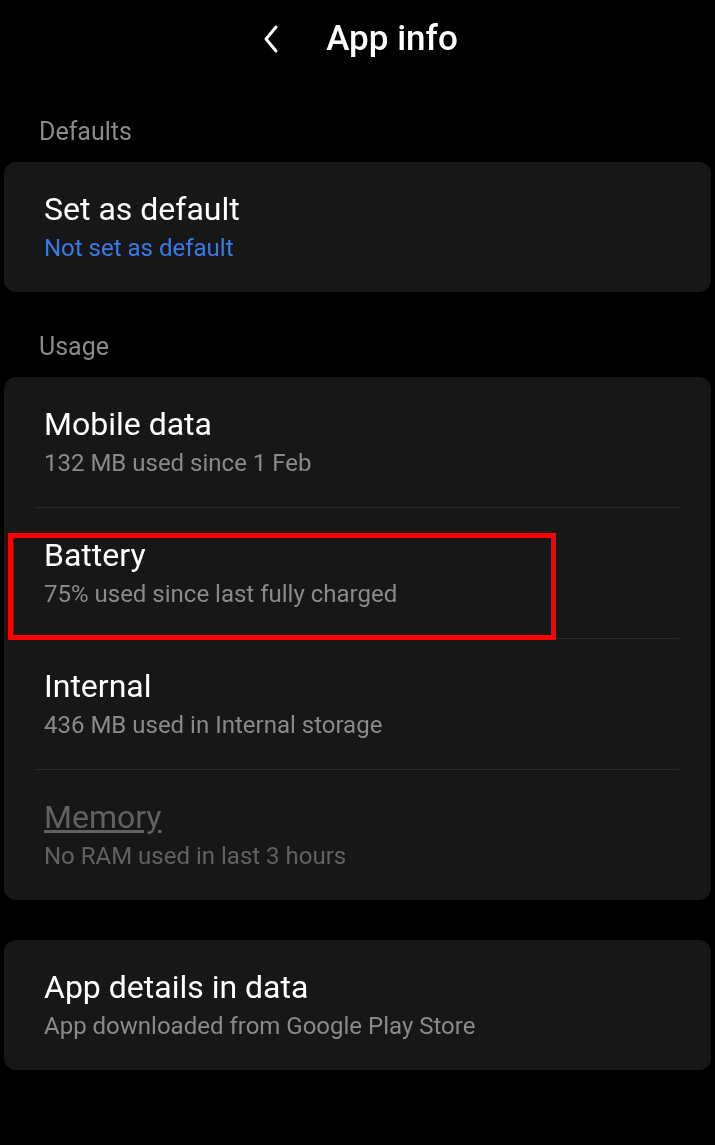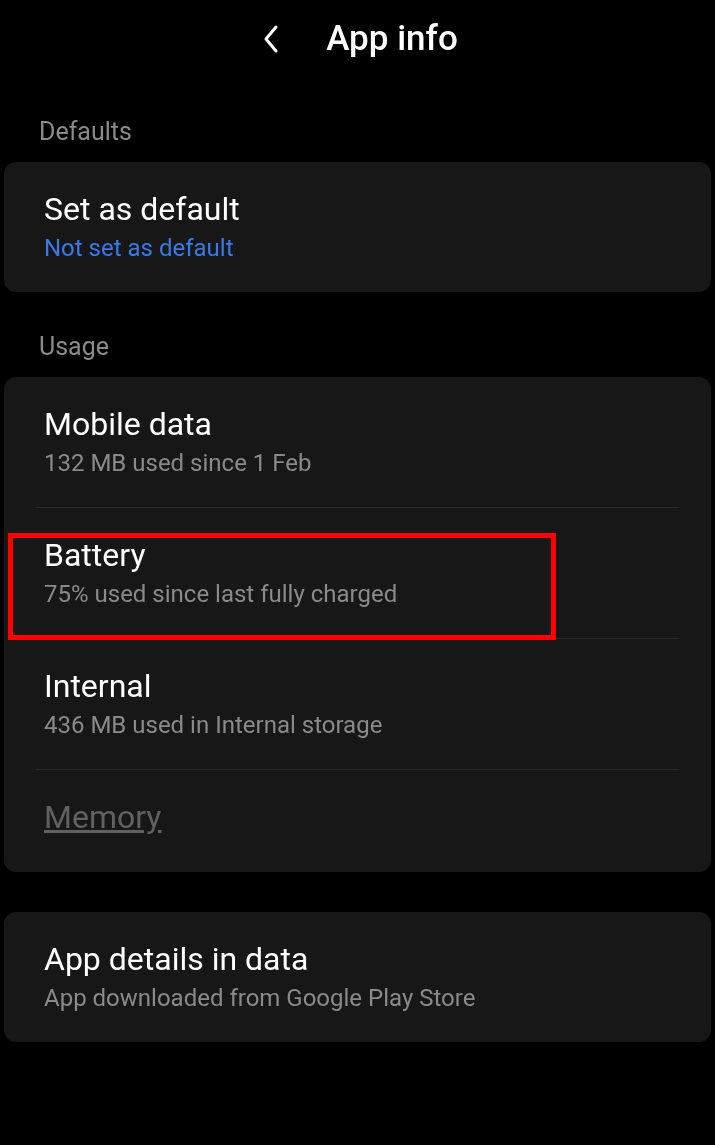--- a/index.html
+++ b/index.html
@@ -124,20 +124,21 @@
       <div class="row-subtitle">75% used since last fully charged</div>
     </div>
     <div class="divider"></div>
     <div class="row">
       <div class="row-title">Internal</div>
       <div class="row-subtitle">436 MB used in Internal storage</div>
     </div>
     <div class="divider"></div>
     <div class="row disabled">
       <div class="row-title">Memory</div>
+      <div class="row-subtitle">No RAM used in last 3 hours</div>
     </div>
   </div>
 
   <div style="height: 40px;"></div>
 
   <div class="card">
     <div class="row">
       <div class="row-title">App details in data</div>
       <div class="row-subtitle">App downloaded from Google Play Store</div>
     </div>

